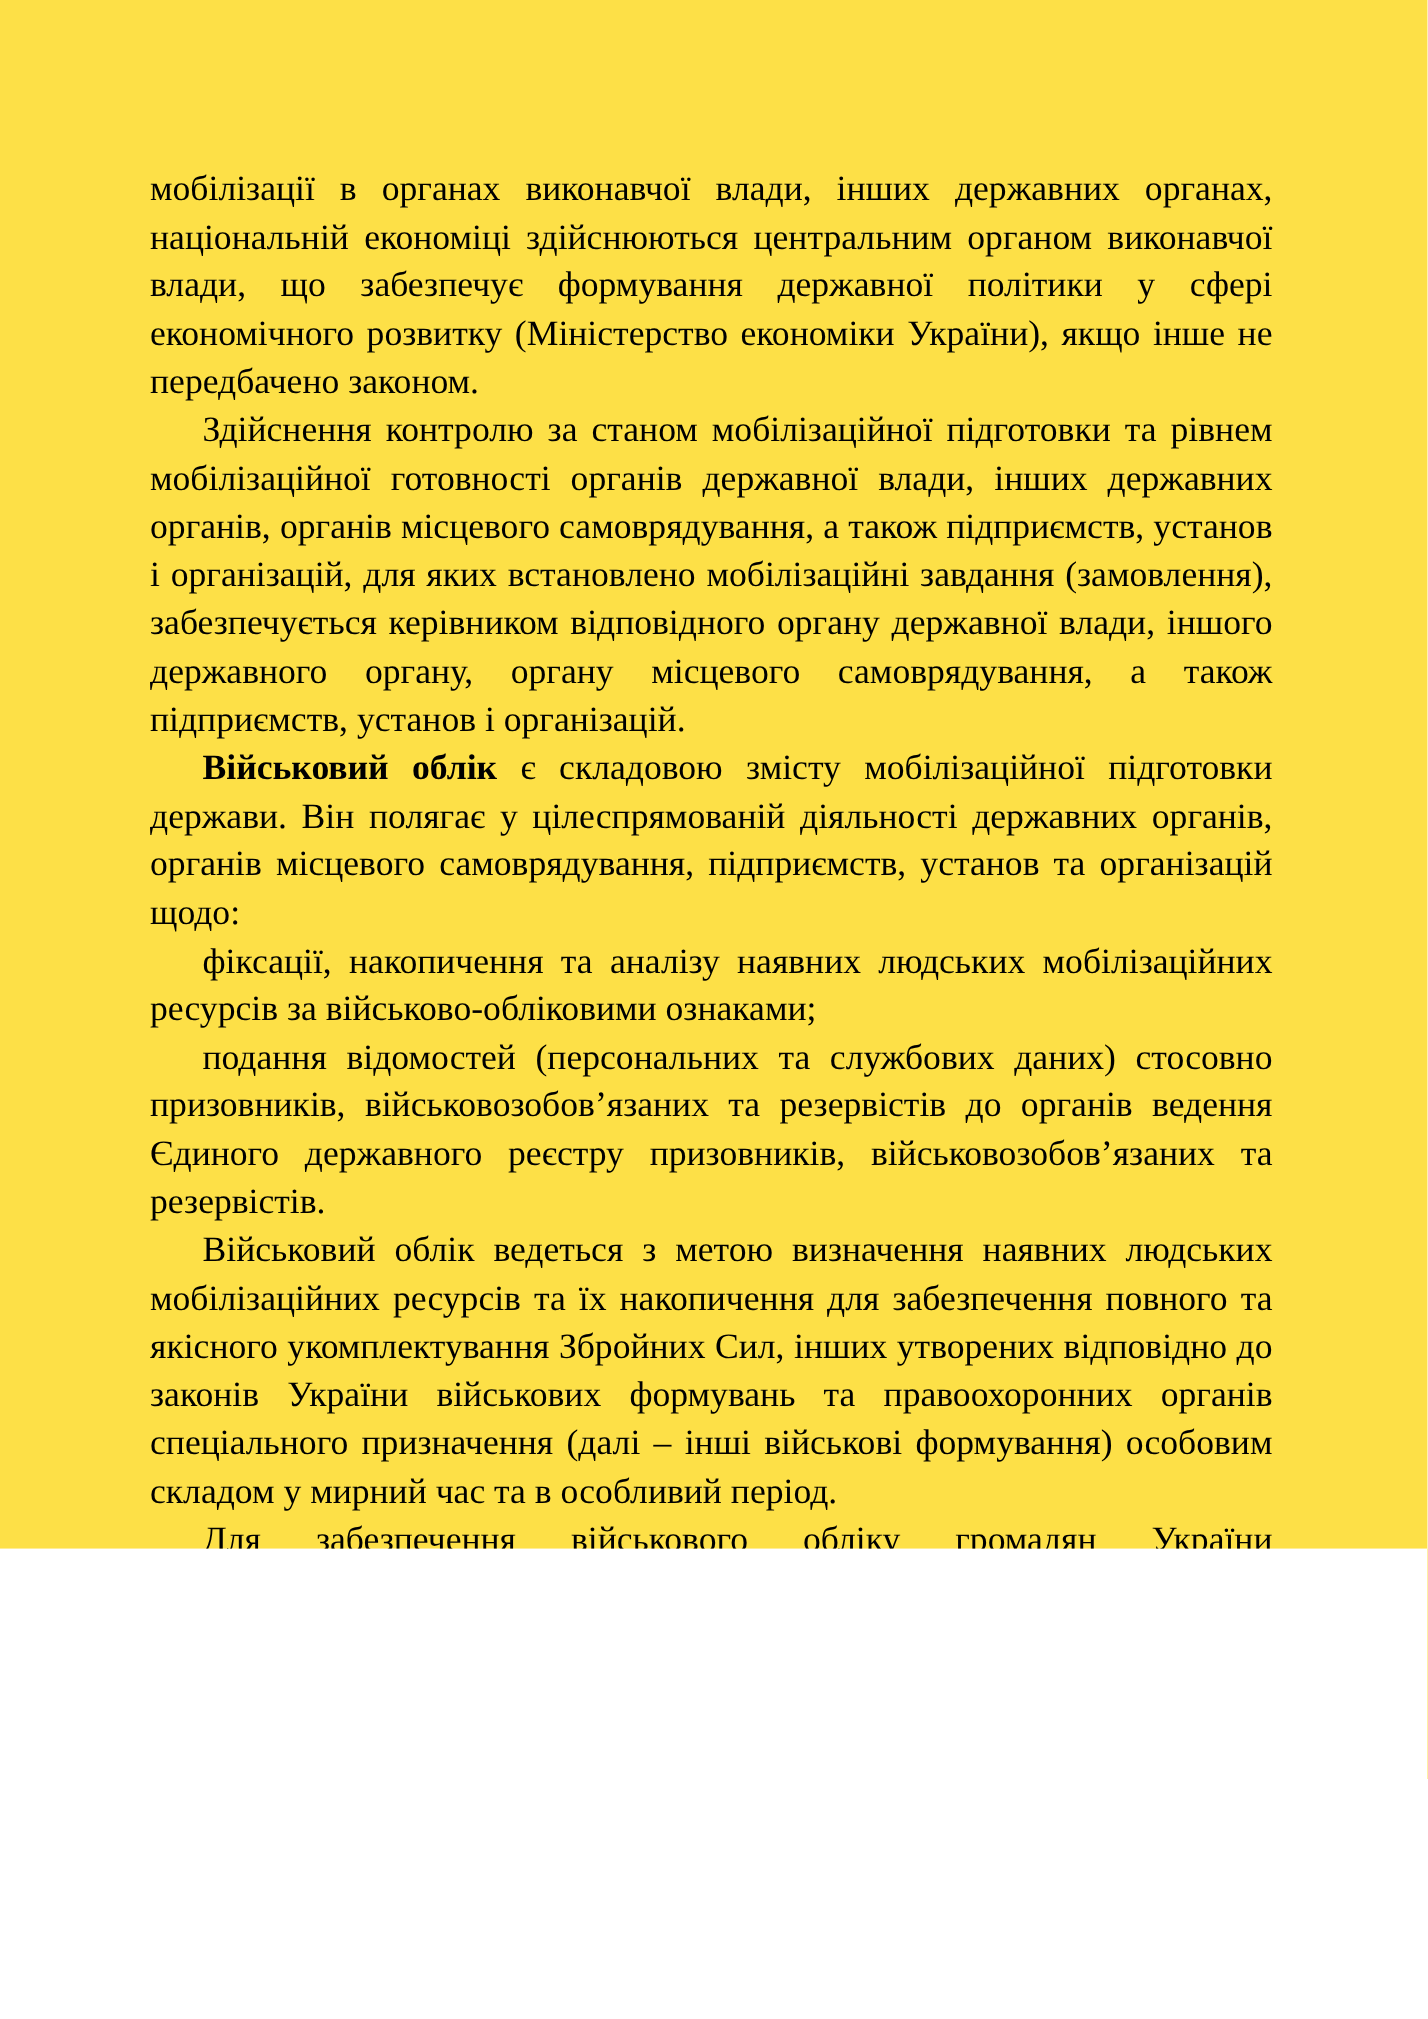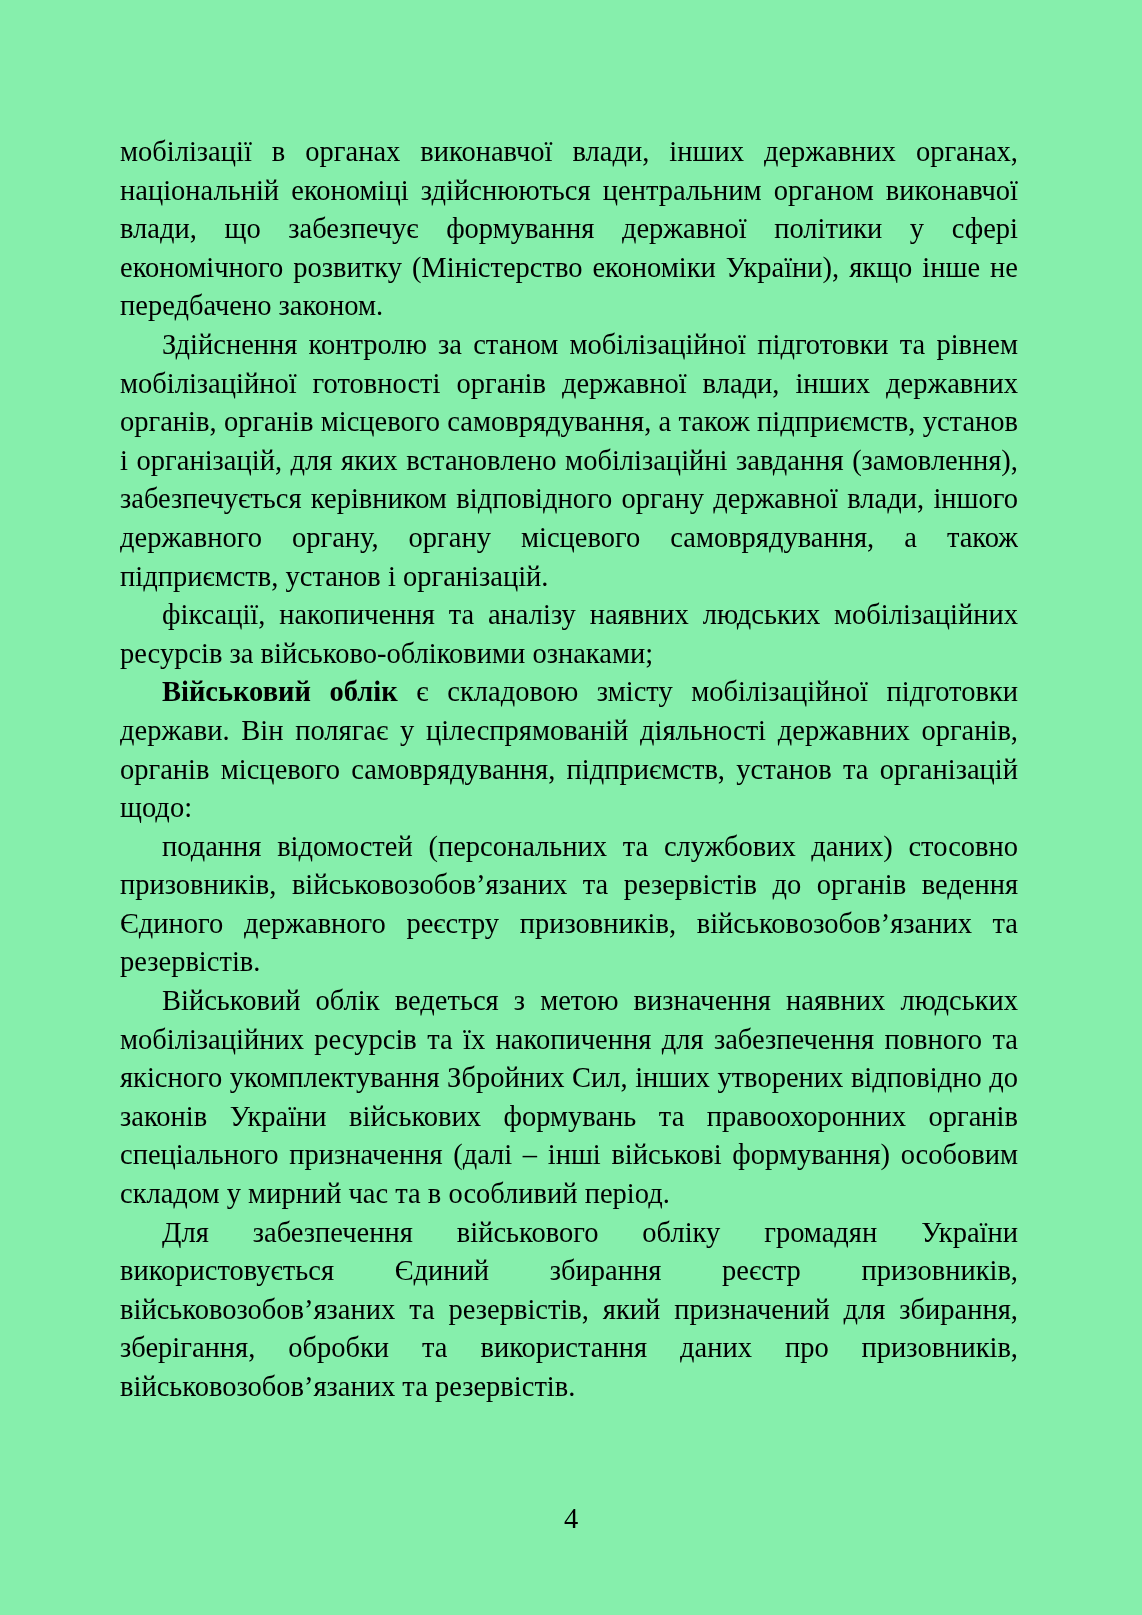--- a/index.html
+++ b/index.html
@@ -8,23 +8,23 @@
     padding: 0;
     background: #ffffff;
   }
   body {
     font-family: "Liberation Serif", "DejaVu Serif", serif;
     color: #000000;
   }
   .page {
     position: relative;
     width: 1142px;
-    height: 1615px;
+    height: 1239px;
     margin: 0 auto;
-    background: #86efac;
+    background: #fde047;
     box-sizing: border-box;
     overflow: hidden;
   }
   .content {
     position: absolute;
     left: 120px;
     top: 133px;
     width: 898px;
   }
   .para {
@@ -65,23 +65,23 @@
 <body>
 
 <div class="page">
 
   <div class="content">
 
     <p class="para no-indent">мобілізації в органах виконавчої влади, інших державних органах, національній економіці здійснюються центральним органом виконавчої влади, що забезпечує формування державної політики у сфері економічного розвитку (Міністерство економіки України), якщо інше не передбачено законом.</p>
 
     <p class="para">Здійснення контролю за станом мобілізаційної підготовки та рівнем мобілізаційної готовності органів державної влади, інших державних органів, органів місцевого самоврядування, а також підприємств, установ і організацій, для яких встановлено мобілізаційні завдання (замовлення), забезпечується керівником відповідного органу державної влади, іншого державного органу, органу місцевого самоврядування, а також підприємств, установ і організацій.</p>
 
+    <p class="para"><span class="bold-lead">Військовий облік</span><span> є складовою змісту мобілізаційної підготовки держави. Він полягає у цілеспрямованій діяльності державних органів, органів місцевого самоврядування, підприємств, установ та організацій щодо:</span></p>
+
     <p class="para">фіксації, накопичення та аналізу наявних людських мобілізаційних ресурсів за військово-обліковими ознаками;</p>
-
-    <p class="para"><span class="bold-lead">Військовий облік</span><span> є складовою змісту мобілізаційної підготовки держави. Він полягає у цілеспрямованій діяльності державних органів, органів місцевого самоврядування, підприємств, установ та організацій щодо:</span></p>
 
 
     <p class="para">подання відомостей (персональних та службових даних) стосовно призовників, військовозобов’язаних та резервістів до органів ведення Єдиного державного реєстру призовників, військовозобов’язаних та резервістів.</p>
 
     <p class="para">Військовий облік ведеться з метою визначення наявних людських мобілізаційних ресурсів та їх накопичення для забезпечення повного та якісного укомплектування Збройних Сил, інших утворених відповідно до законів України військових формувань та правоохоронних органів спеціального призначення (далі – інші військові формування) особовим складом у мирний час та в особливий період.</p>
 
     <p class="para">Для забезпечення військового обліку громадян України використовується Єдиний збирання реєстр призовників, військовозобов’язаних та резервістів, який призначений для збирання, зберігання, обробки та використання даних про призовників, військовозобов’язаних та резервістів.</p>
 
   </div>
 

